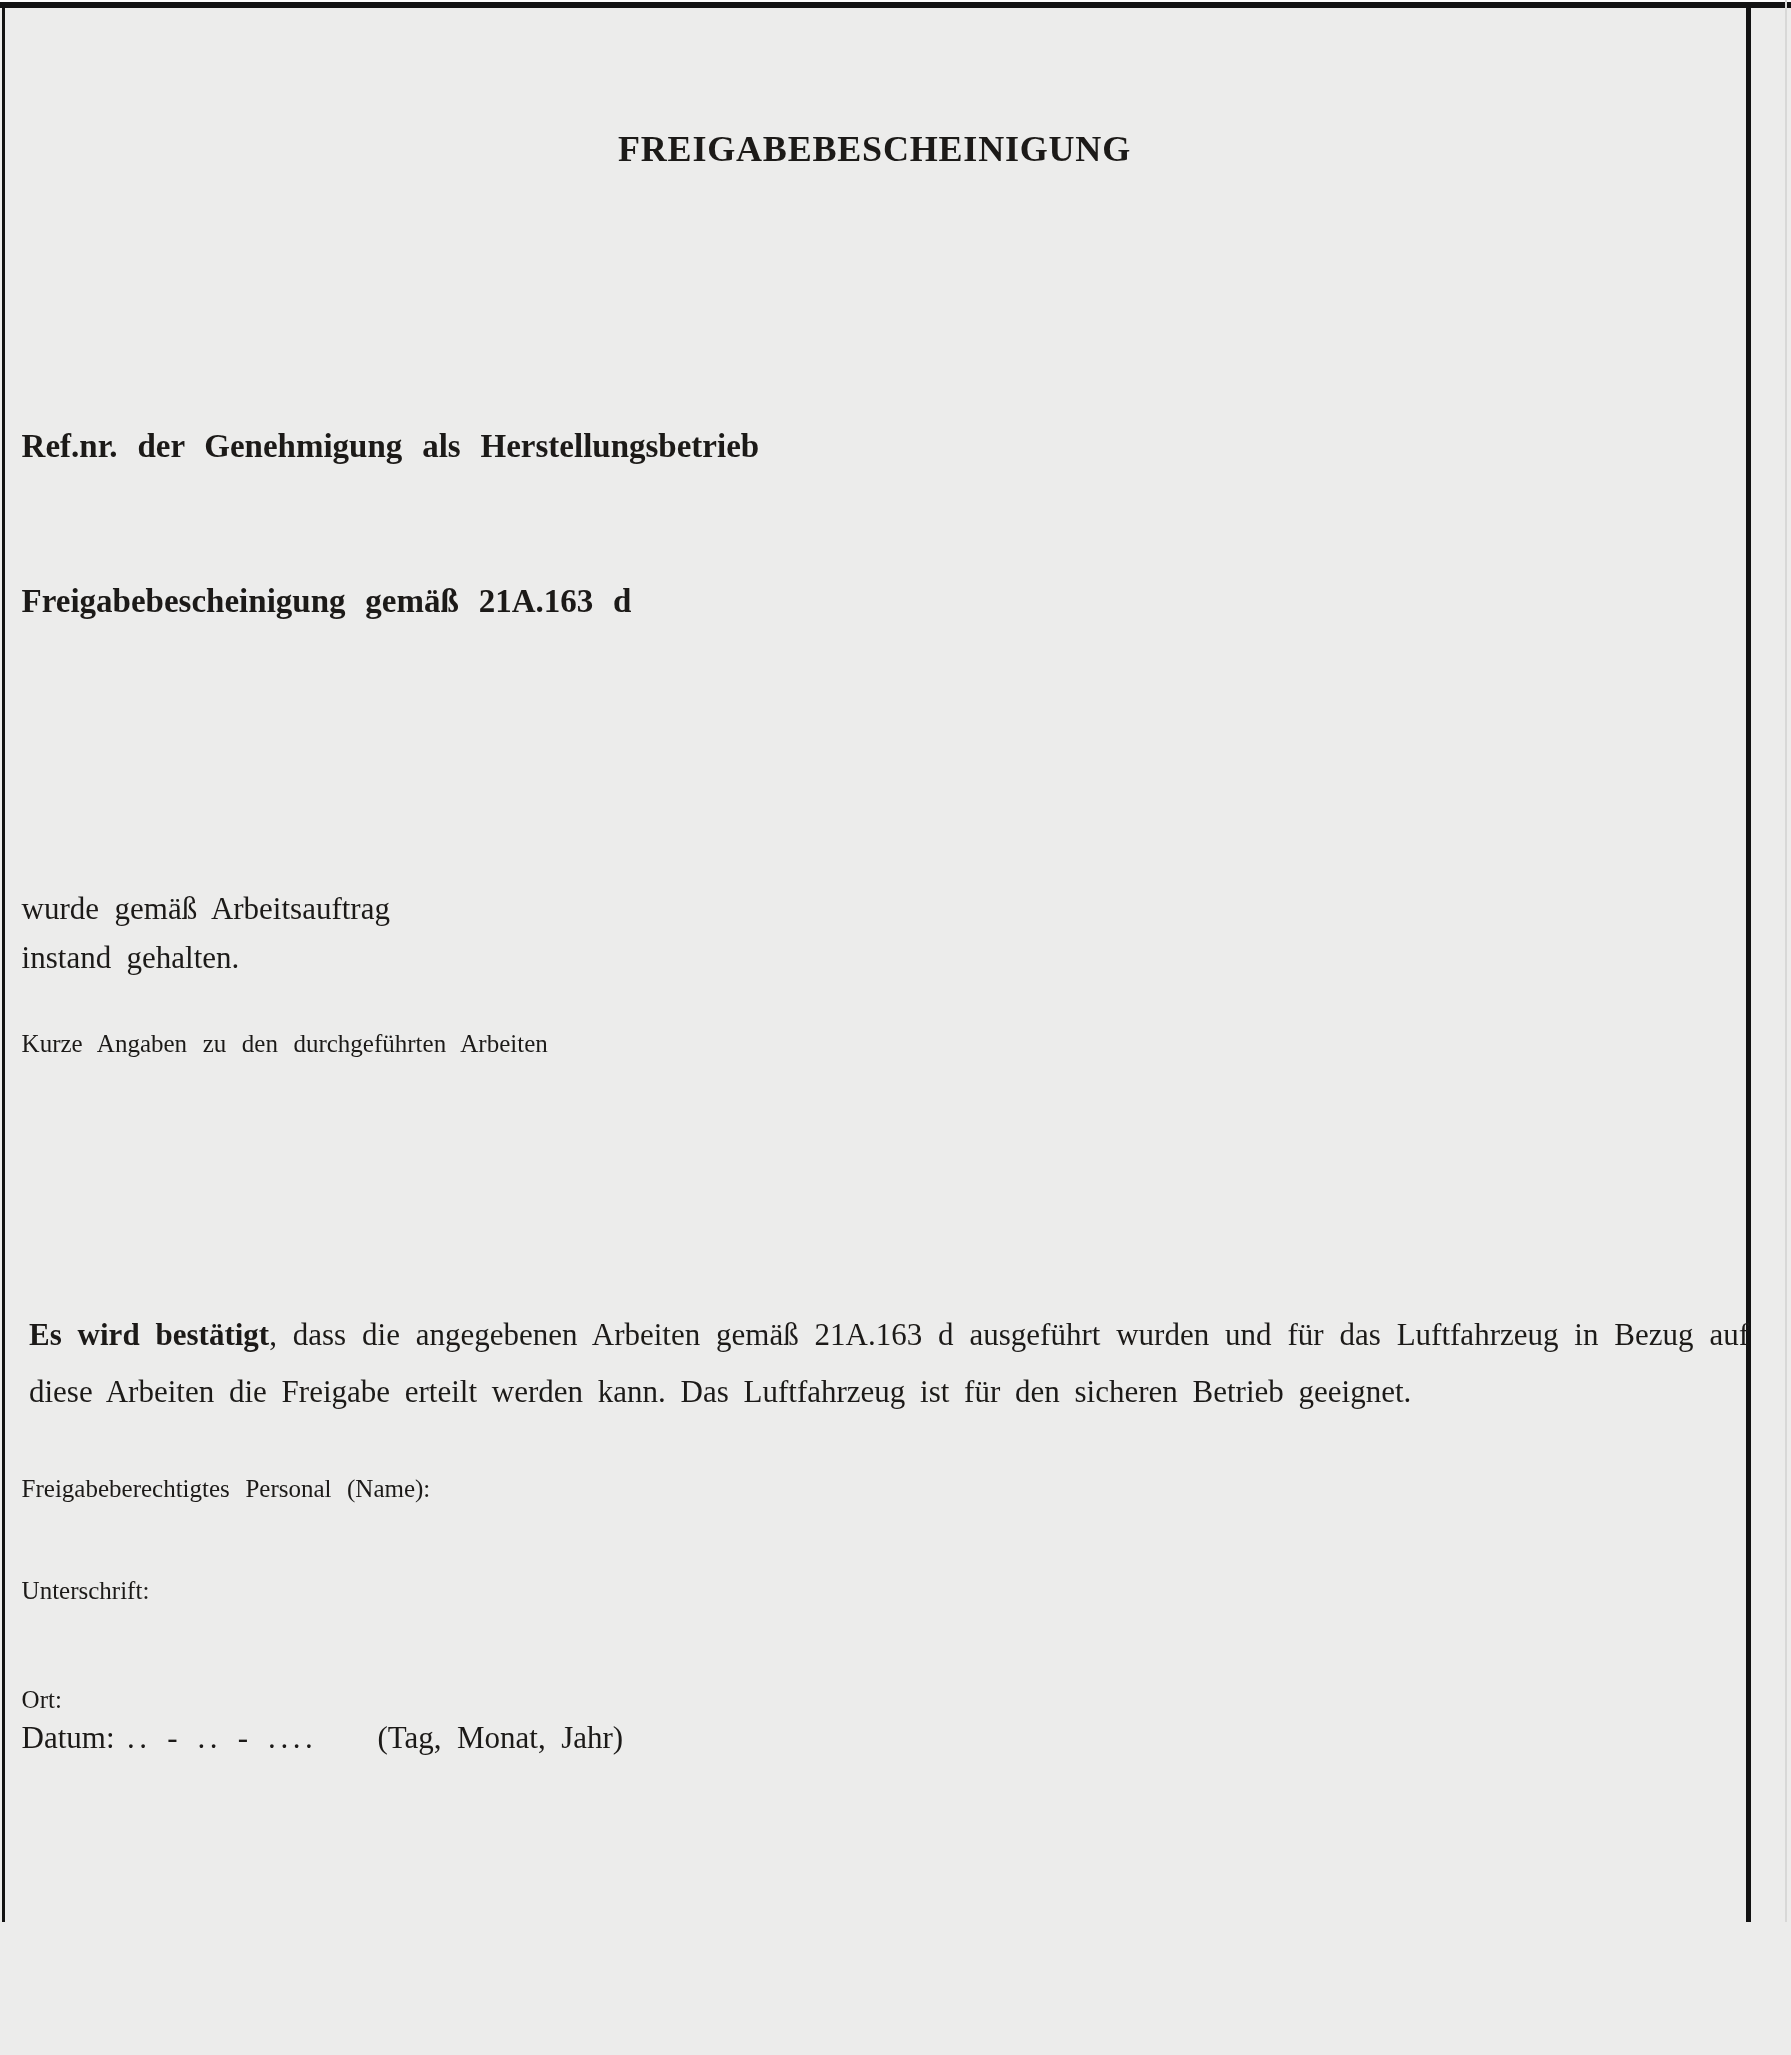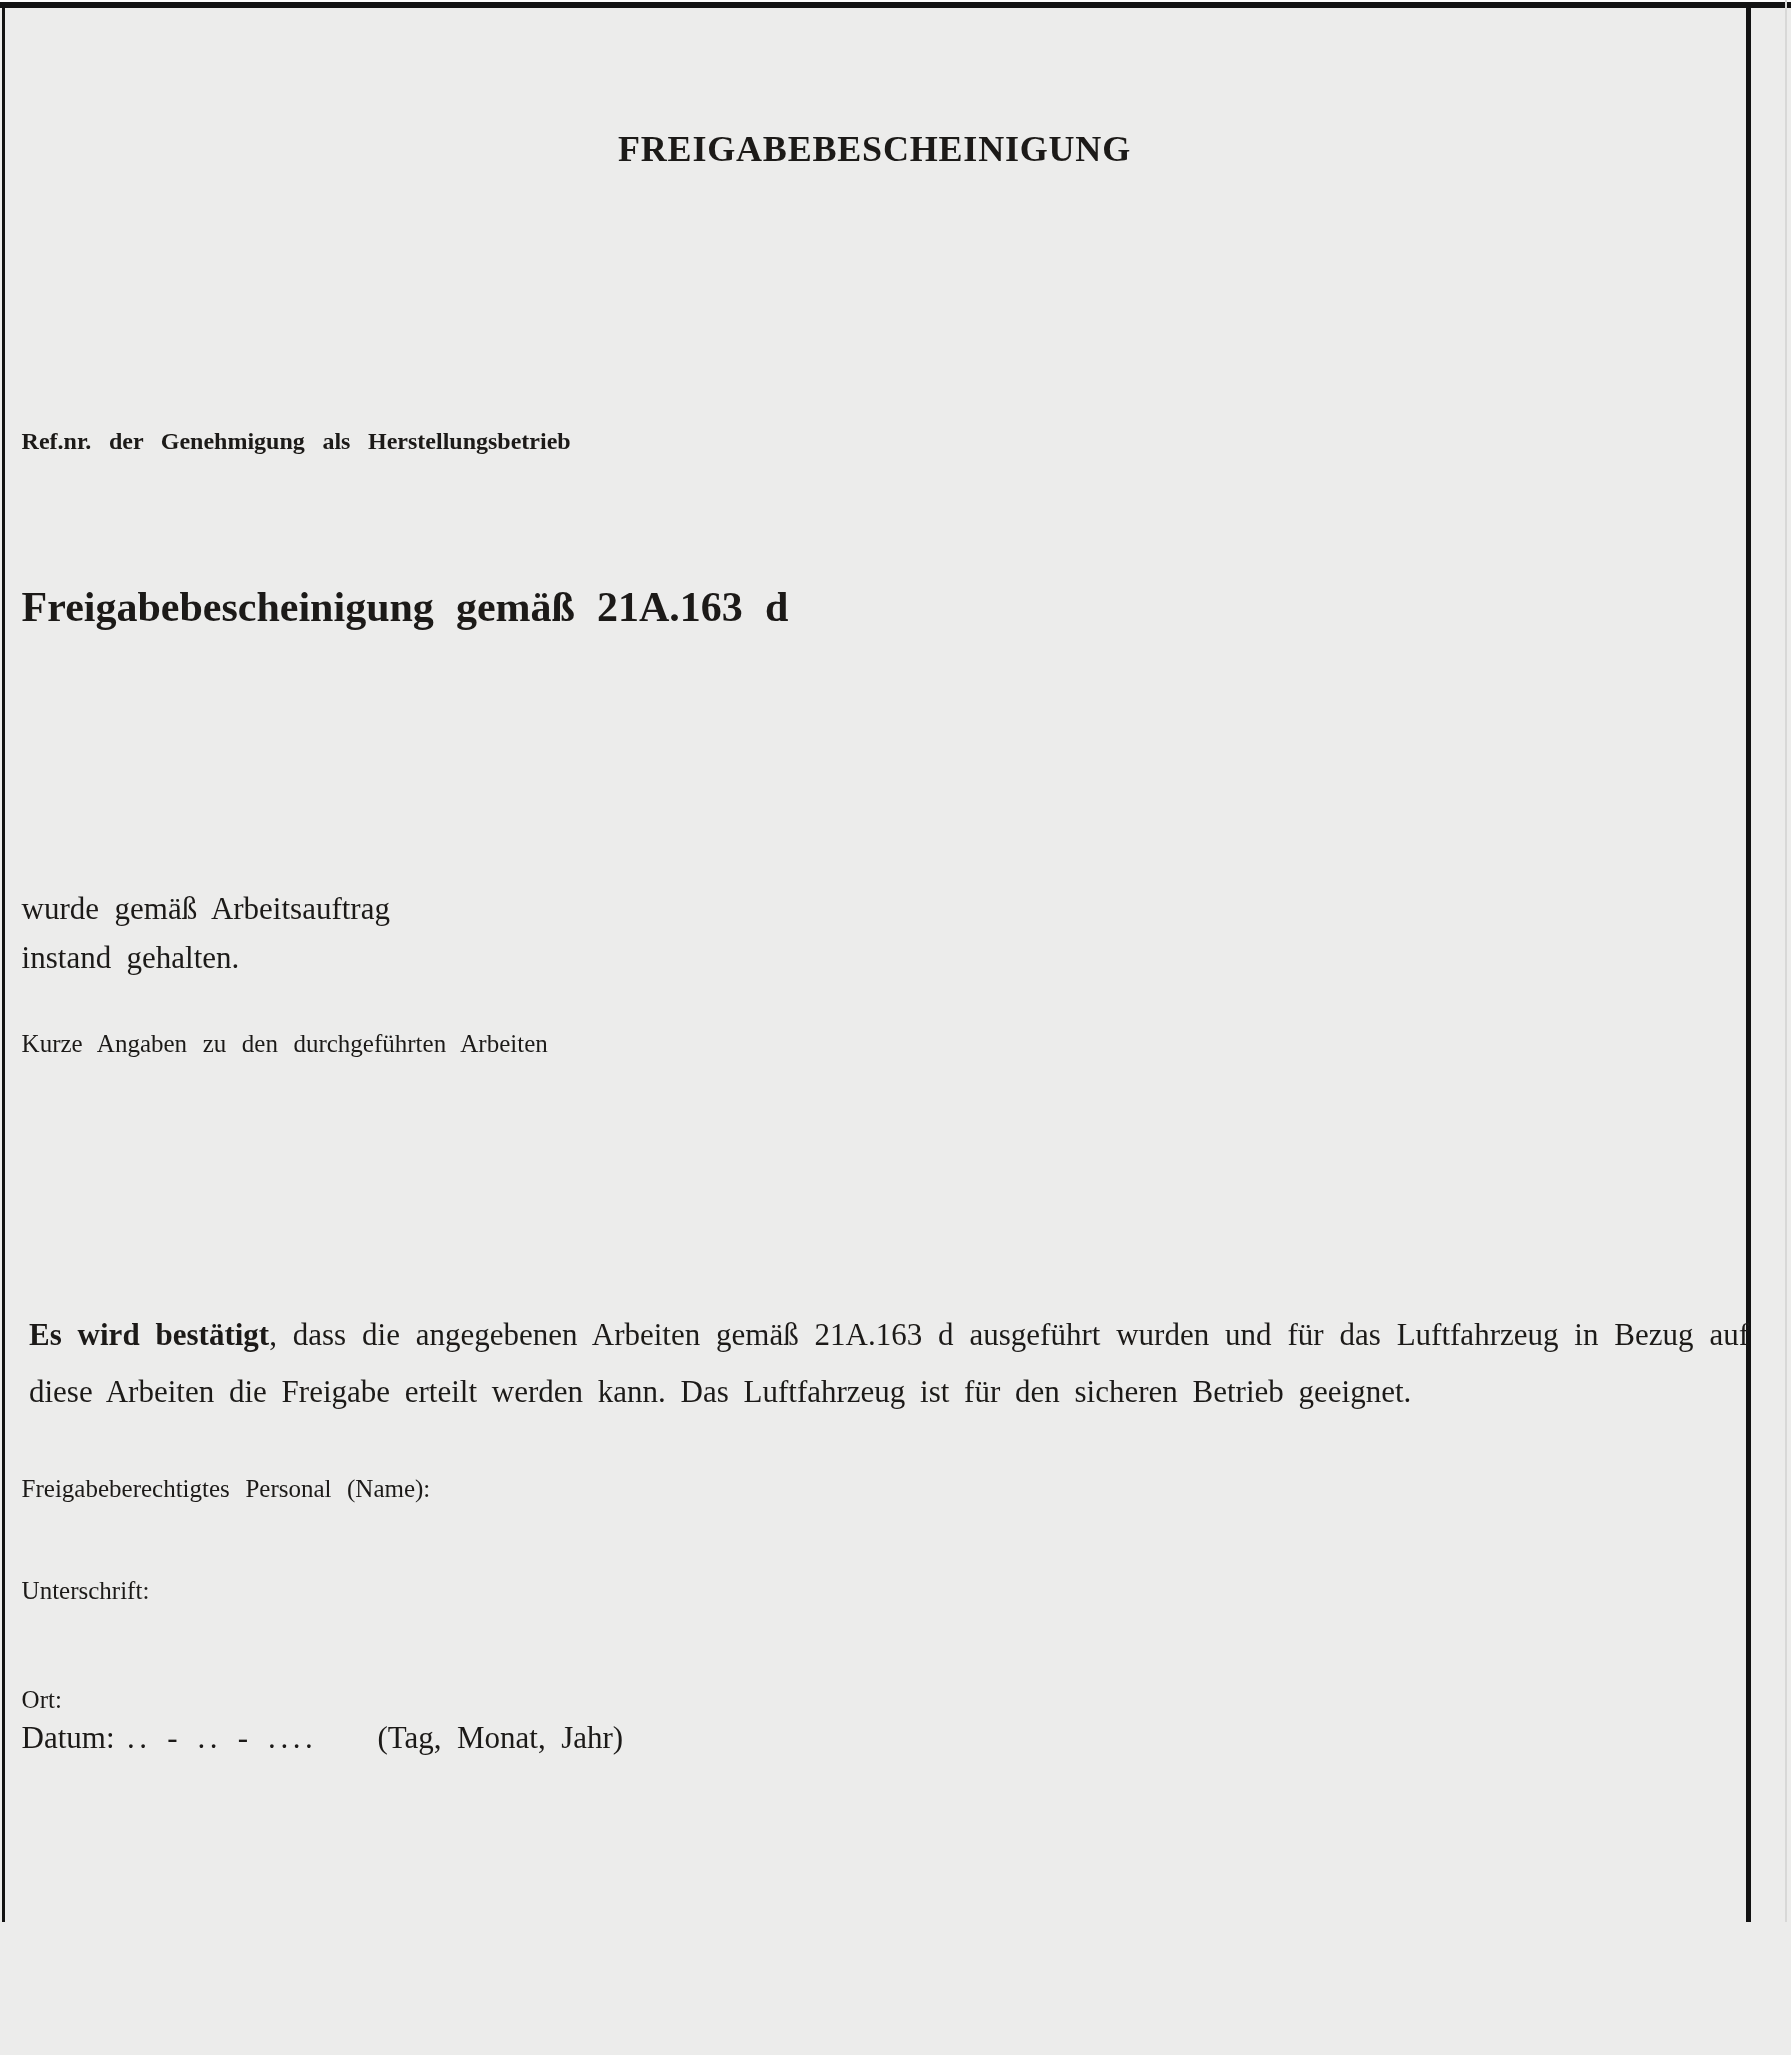--- a/index.html
+++ b/index.html
@@ -55,25 +55,25 @@
     text-align:center;
     font-size:36px;font-weight:bold;
     letter-spacing:0.8px;word-spacing:4.6px;
   }
   .caps-line{
     left:21.6px;top:288px;
     font-size:30px;word-spacing:13px;letter-spacing:0.4px;
   }
   .bold-line1{
     left:21.6px;top:428px;
-    font-size:24px;font-weight:bold;word-spacing:11.6px;
+    font-size:33px;font-weight:bold;word-spacing:11.6px;
   }
   .bold-line2{
     left:21.6px;top:583px;
-    font-size:42px;font-weight:bold;word-spacing:11.6px;
+    font-size:33px;font-weight:bold;word-spacing:11.6px;
   }
   .field-row{
     display:flex;align-items:baseline;
     font-size:31px;word-spacing:7.7px;
     line-height:39px;
   }
   .row-aircraft{left:21.6px;right:56px;top:759px;}
   .row-workorder{left:21.6px;right:54px;top:889px;flex-direction:column;}
   .leader{
     align-self:flex-end;

